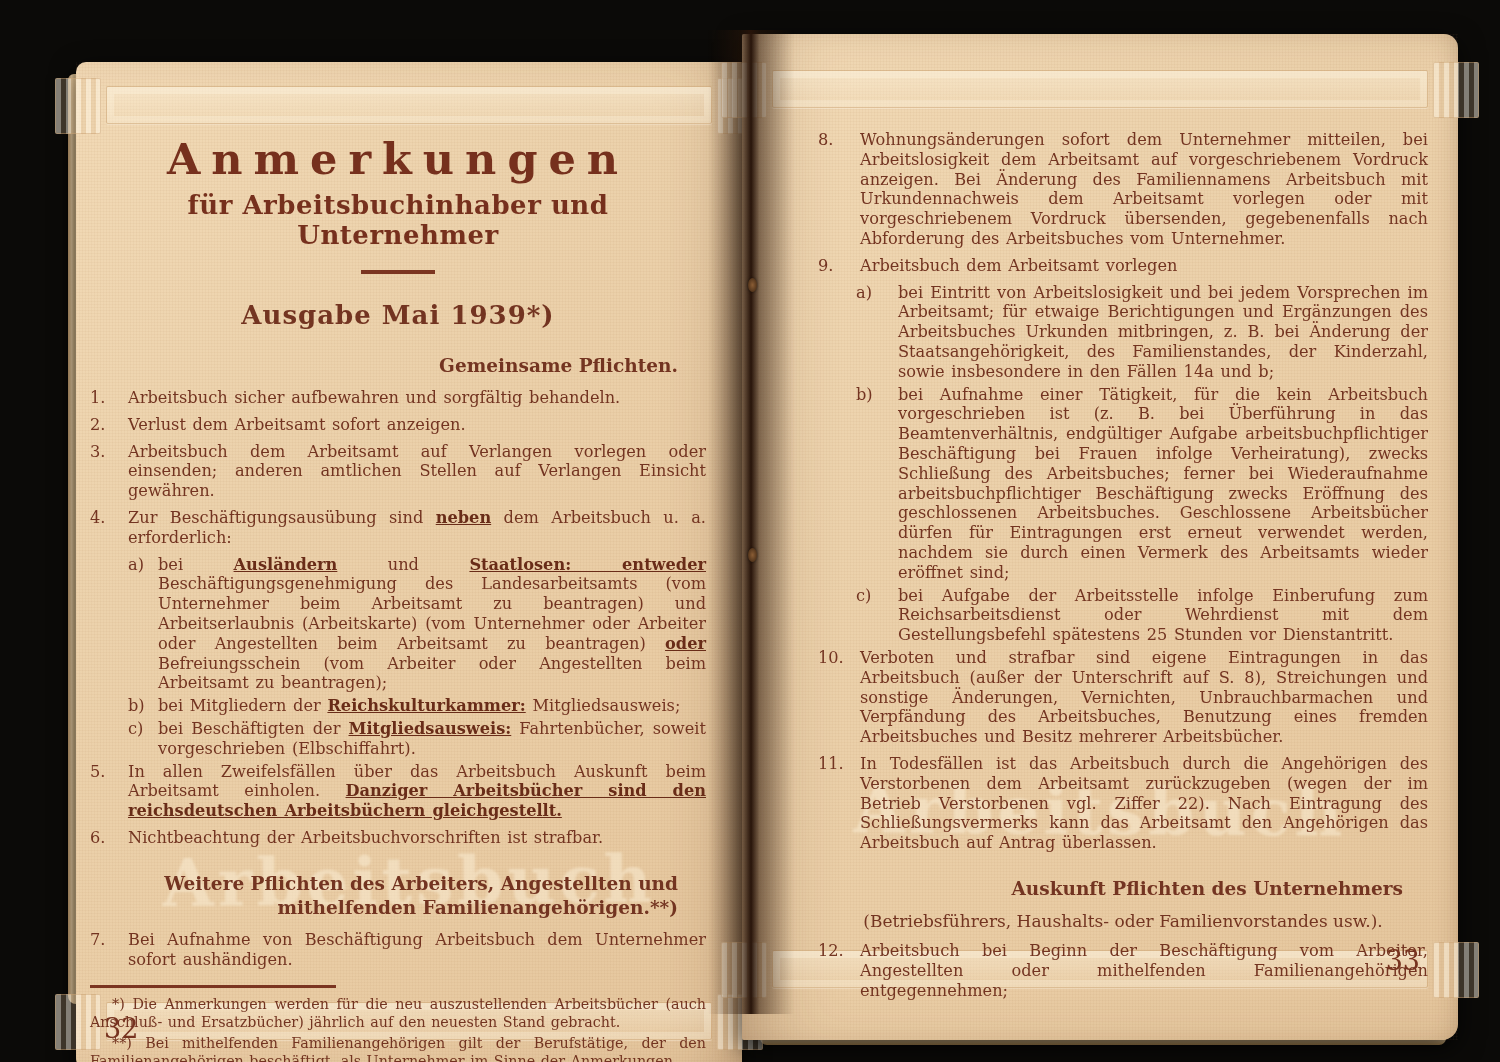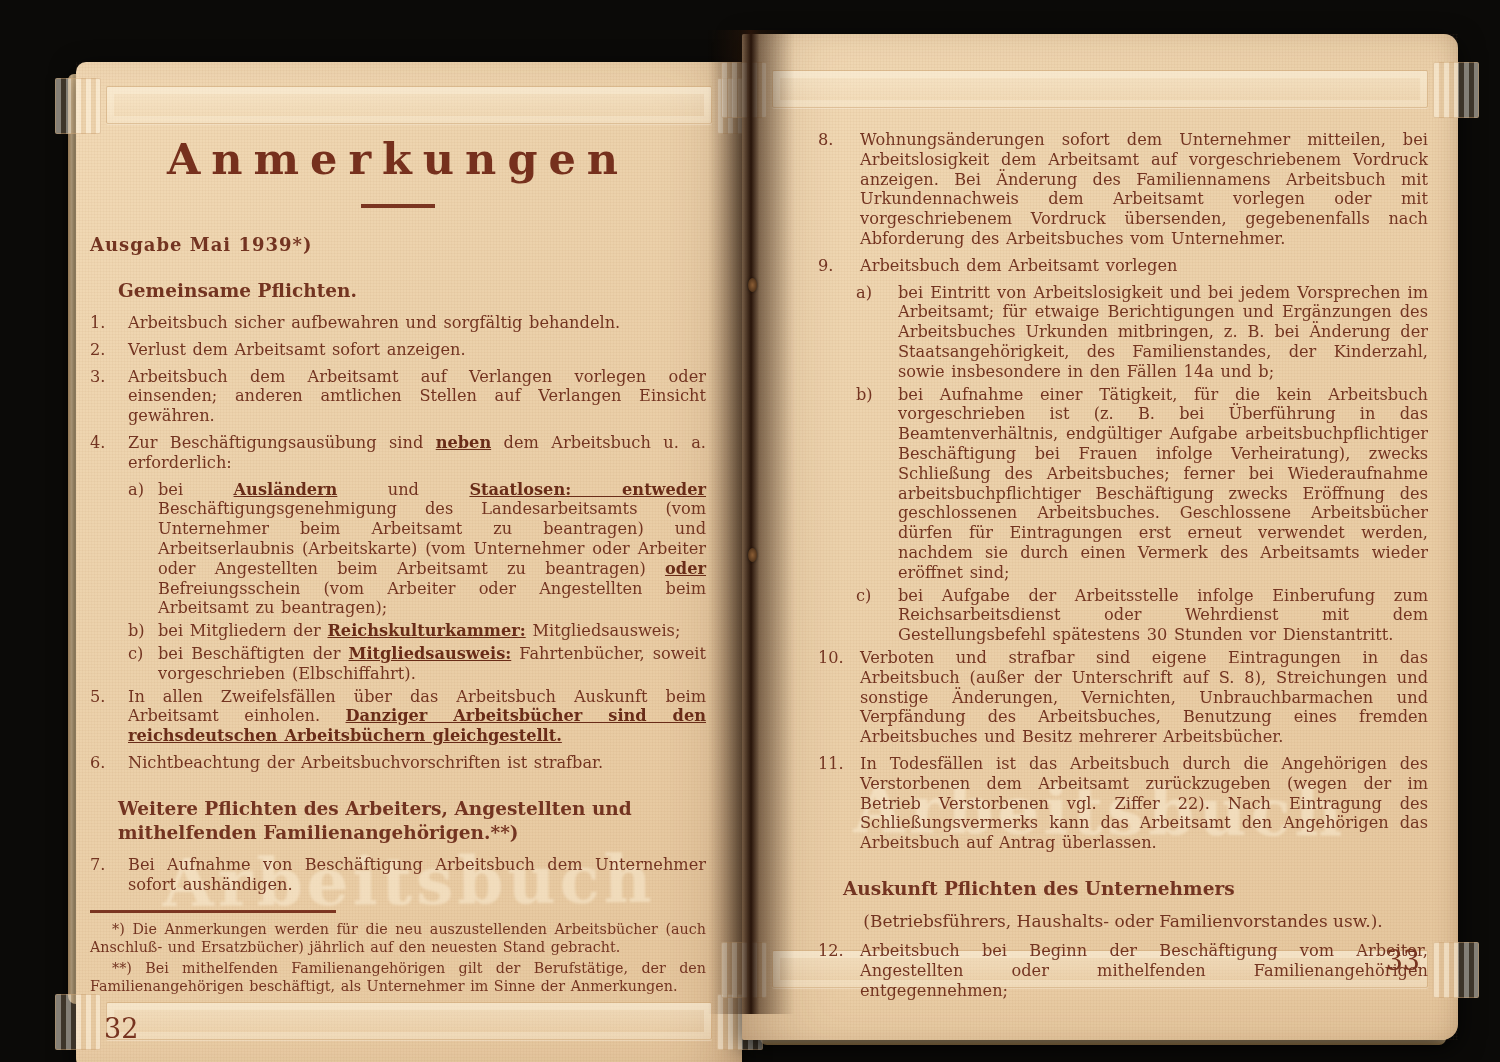--- a/index.html
+++ b/index.html
@@ -86,23 +86,23 @@
   .page-right .content{padding:96px 30px 0 76px;}
   .doc-title{
     margin:16px 0 6px;text-align:center;
     font-size:43px;font-weight:bold;letter-spacing:11px;color:#76301d;
   }
   .doc-subtitle{
     margin:2px 0 0;text-align:center;
     font-size:26px;font-weight:bold;color:#76301d;letter-spacing:.5px;
   }
   .title-rule{width:74px;height:4px;background:#7b3521;margin:20px auto 0;}
-  .edition{margin:26px 0 16px;text-align:left;font-size:18px;font-weight:bold;letter-spacing:1px;}
+  .edition{margin:26px 0 16px;text-align:center;font-size:26px;font-weight:bold;letter-spacing:1px;}
   .sec-heading{
-    margin:24px auto 10px;text-align:left;
+    margin:24px auto 10px;text-align:right;
     font-size:18.5px;font-weight:bold;max-width:560px;line-height:1.3;
   }
   .sec-subheading{margin:2px auto 10px;text-align:center;font-size:17px;max-width:560px;}
   .items{font-size:16.2px;line-height:19.8px;}
   .item{display:flex;margin:0 0 7px;}
   .item .num{flex:none;width:36px;padding-right:2px;text-align:left;}
   .item.sub{margin:1px 0 3px 38px;}
   .item.sub .num{width:28px;}
   .itext{flex:1;text-align:justify;word-spacing:1.5px;hyphens:manual;}
   .itext b{color:#692c18;text-decoration:underline;}
@@ -125,20 +125,21 @@
   <div class="edge edge-b"></div>
   <div class="edge edge-rb"></div>
 
   <div class="page page-left">
     <div class="deco-band band-top"></div>
     <div class="deco-band band-bottom"></div>
     <div class="watermark">Arbeitsbuch</div>
 
     <div class="content">
       <h1 class="doc-title">Anmerkungen</h1>
+      <h2 class="doc-subtitle">für Arbeitsbuchinhaber und Unternehmer</h2>
       <div class="title-rule"></div>
       <div class="edition">Ausgabe Mai 1939*)</div>
       <div class="sec-heading">Gemeinsame Pflichten.</div>
       <div class="items" id="left-items-1">
           <div class="item">
             <span class="num">1.</span>
             <div class="itext">Arbeitsbuch sicher aufbewahren und sorgfältig behandeln.</div>
           </div>
           <div class="item">
             <span class="num">2.</span>
@@ -207,21 +208,21 @@
           <div class="item sub">
             <span class="num">a)</span>
             <div class="itext">bei Eintritt von Arbeitslosigkeit und bei jedem Vorsprechen im Arbeitsamt; für etwaige Berichtigungen und Ergänzungen des Arbeitsbuches Urkunden mitbringen, z. B. bei Änderung der Staatsangehörigkeit, des Familienstandes, der Kinderzahl, sowie insbesondere in den Fällen 14a und b;</div>
           </div>
           <div class="item sub">
             <span class="num">b)</span>
             <div class="itext">bei Aufnahme einer Tätigkeit, für die kein Arbeitsbuch vorgeschrieben ist (z. B. bei Überführung in das Beamtenverhältnis, endgültiger Aufgabe arbeitsbuchpflichtiger Beschäftigung bei Frauen infolge Verheiratung), zwecks Schließung des Arbeitsbuches; ferner bei Wiederaufnahme arbeitsbuchpflichtiger Beschäftigung zwecks Eröffnung des geschlossenen Arbeitsbuches. Geschlossene Arbeitsbücher dürfen für Eintragungen erst erneut verwendet werden, nachdem sie durch einen Vermerk des Arbeitsamts wieder eröffnet sind;</div>
           </div>
           <div class="item sub">
             <span class="num">c)</span>
-            <div class="itext">bei Aufgabe der Arbeitsstelle infolge Einberufung zum Reichsarbeitsdienst oder Wehrdienst mit dem Gestellungsbefehl spätestens 30 Stunden vor Dienstantritt.</div>
+            <div class="itext">bei Aufgabe der Arbeitsstelle infolge Einberufung zum Reichsarbeitsdienst oder Wehrdienst mit dem Gestellungsbefehl spätestens 25 Stunden vor Dienstantritt.</div>
           </div>
           <div class="item">
             <span class="num">10.</span>
             <div class="itext">Verboten und strafbar sind eigene Eintragungen in das Arbeitsbuch (außer der Unterschrift auf S. 8), Streichungen und sonstige Änderungen, Vernichten, Unbrauchbarmachen und Verpfändung des Arbeitsbuches, Benutzung eines fremden Arbeitsbuches und Besitz mehrerer Arbeitsbücher.</div>
           </div>
           <div class="item">
             <span class="num">11.</span>
             <div class="itext">In Todesfällen ist das Arbeitsbuch durch die Angehörigen des Verstorbenen dem Arbeitsamt zurückzugeben (wegen der im Betrieb Verstorbenen vgl. Ziffer 22). Nach Eintragung des Schließungsvermerks kann das Arbeitsamt den Angehörigen das Arbeitsbuch auf Antrag überlassen.</div>
           </div>
         </div>

